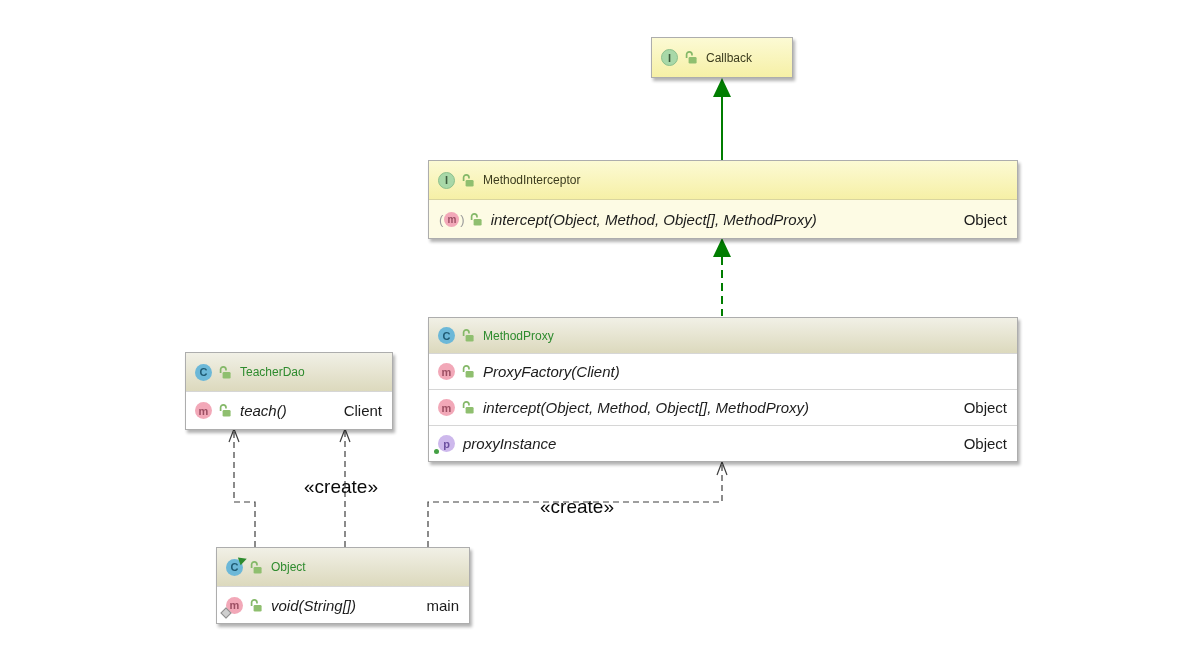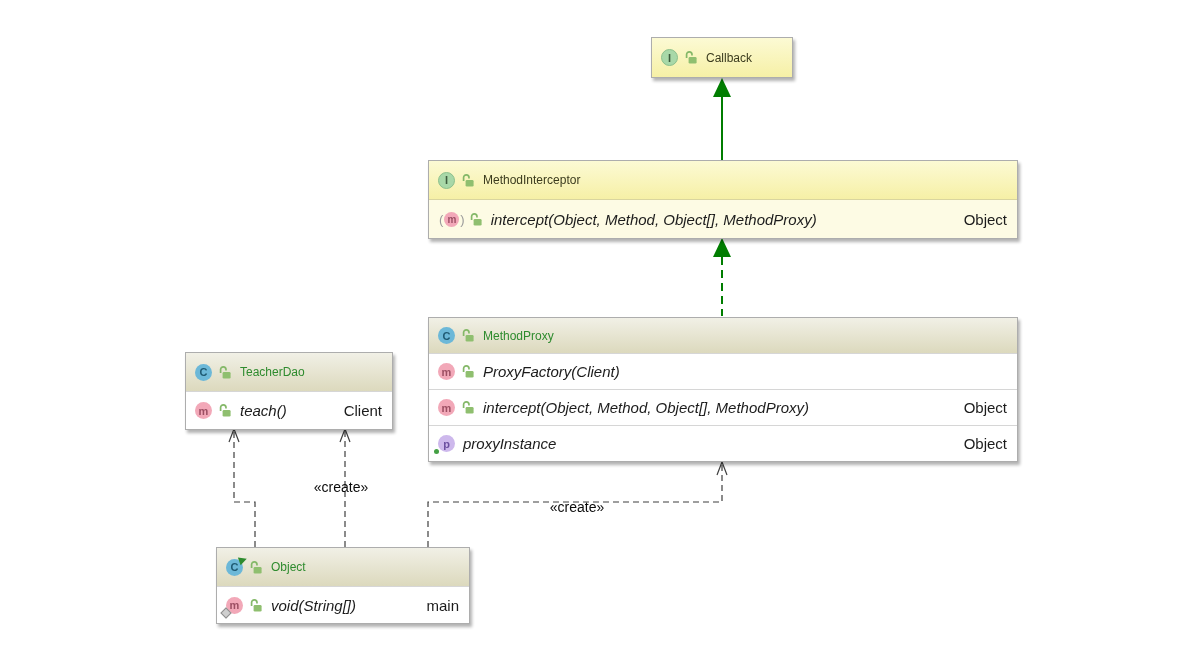--- a/index.html
+++ b/index.html
@@ -73,21 +73,21 @@
   #box-proxy-factory .member-row { height:36px; }
   #box-teacher-dao        { left:185px; top:352px; width:208px; }
   #box-teacher-dao .box-header { height:38px; }
   #box-teacher-dao .member-row { height:38px; }
   #box-client             { left:216px; top:547px; width:254px; }
   #box-client .box-header { height:38px; }
   #box-client .member-row { height:37px; }
 
   .edge-label {
     position:absolute; transform:translate(-50%,-50%);
-    font-size:14px; color:#0a0a0a; white-space:nowrap;
+    font-size:19px; color:#0a0a0a; white-space:nowrap;
   }
   #create-label-1 { left:341px; top:487px; }
   #create-label-2 { left:577px; top:507px; }
 </style>
 </head>
 <body>
 
 <div class="canvas">
 
   <svg class="edges">

